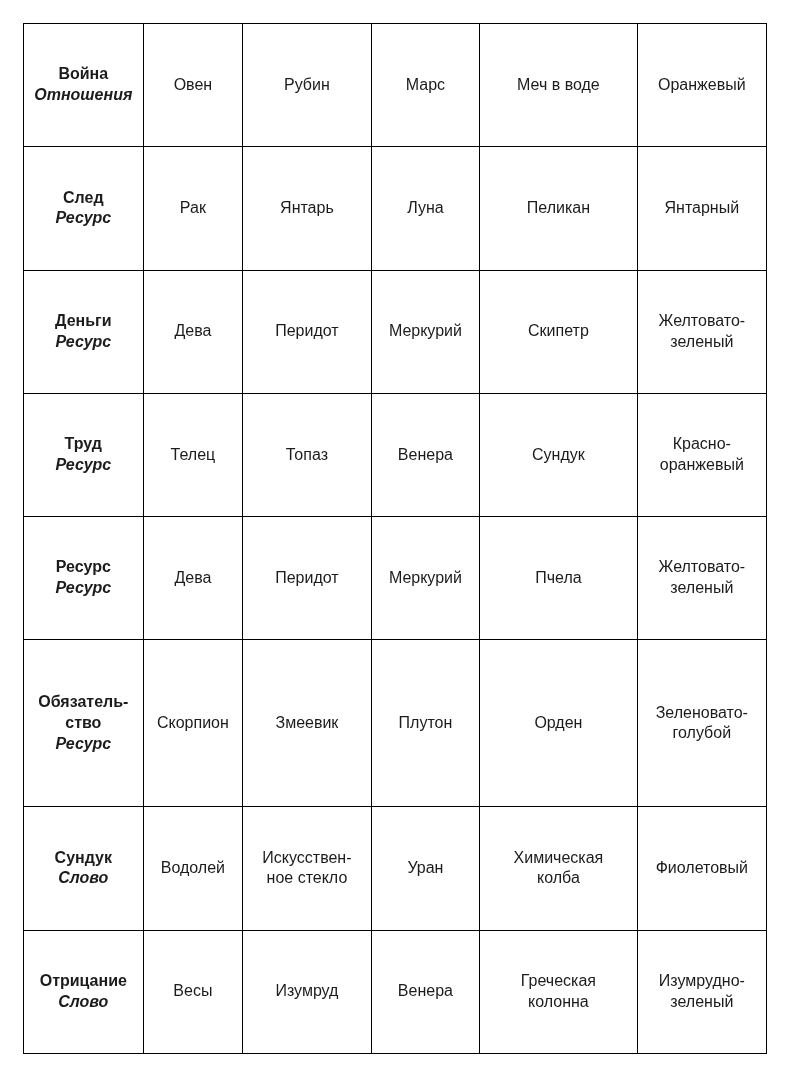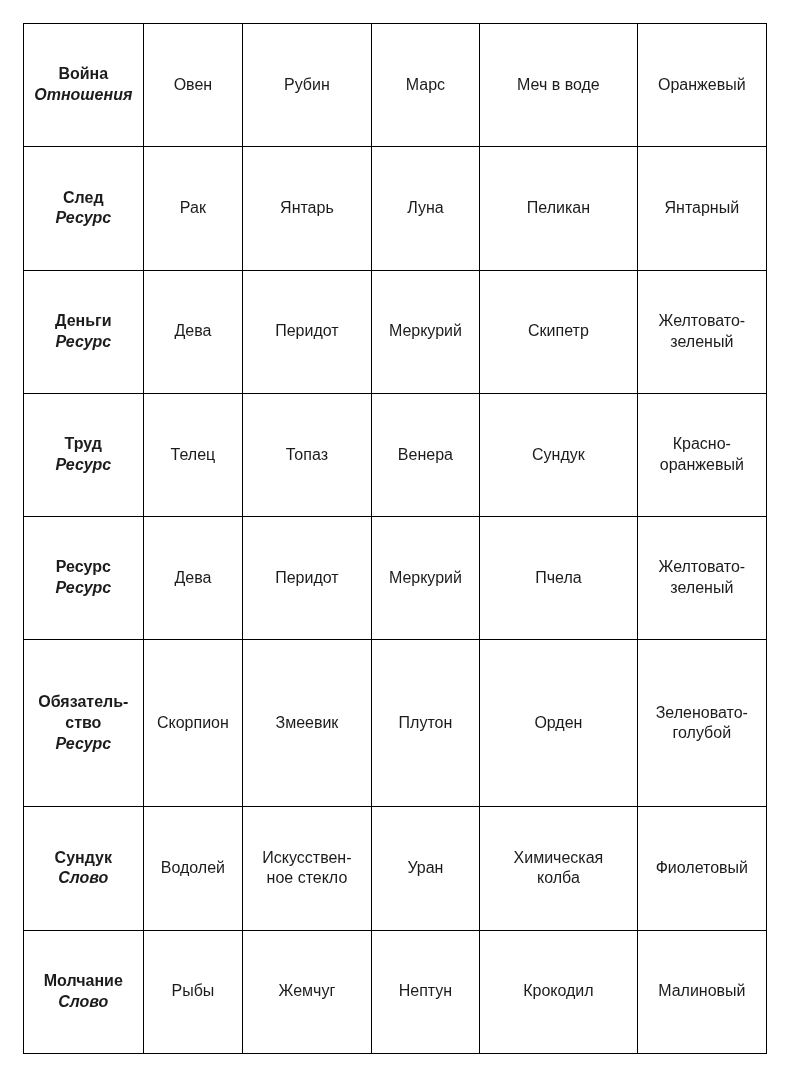--- a/index.html
+++ b/index.html
@@ -120,22 +120,24 @@
           <td class="cell-key"><div class="row-name">Сундук</div><div class="row-category">Слово</div></td>
           <td>Водолей</td>
           <td>Искусствен-
 ное стекло</td>
           <td>Уран</td>
           <td>Химическая
 колба</td>
           <td>Фиолетовый</td>
         </tr>
         <tr>
-          <td class="cell-key"><div class="row-name">Молчание</div><div class="row-category">Слово</div></td>
-          <td>Рыбы</td>
-          <td>Жемчуг</td>
-          <td>Нептун</td>
-          <td>Крокодил</td>
-          <td>Малиновый</td>
+          <td class="cell-key"><div class="row-name">Отрицание</div><div class="row-category">Слово</div></td>
+          <td>Весы</td>
+          <td>Изумруд</td>
+          <td>Венера</td>
+          <td>Греческая
+колонна</td>
+          <td>Изумрудно-
+зеленый</td>
         </tr>
       </tbody>
   </table>
 </div>
 
 </body></html>

